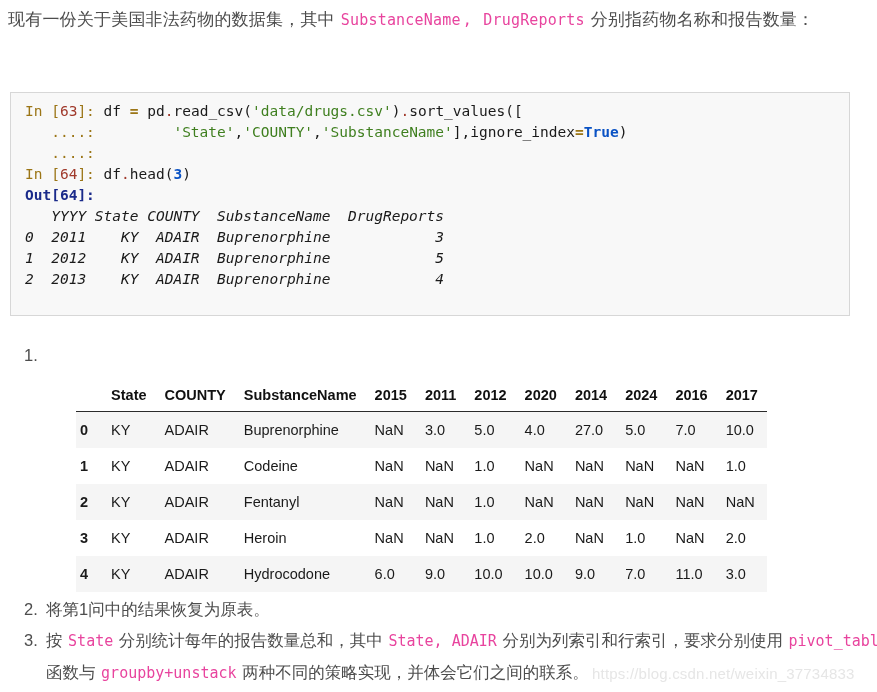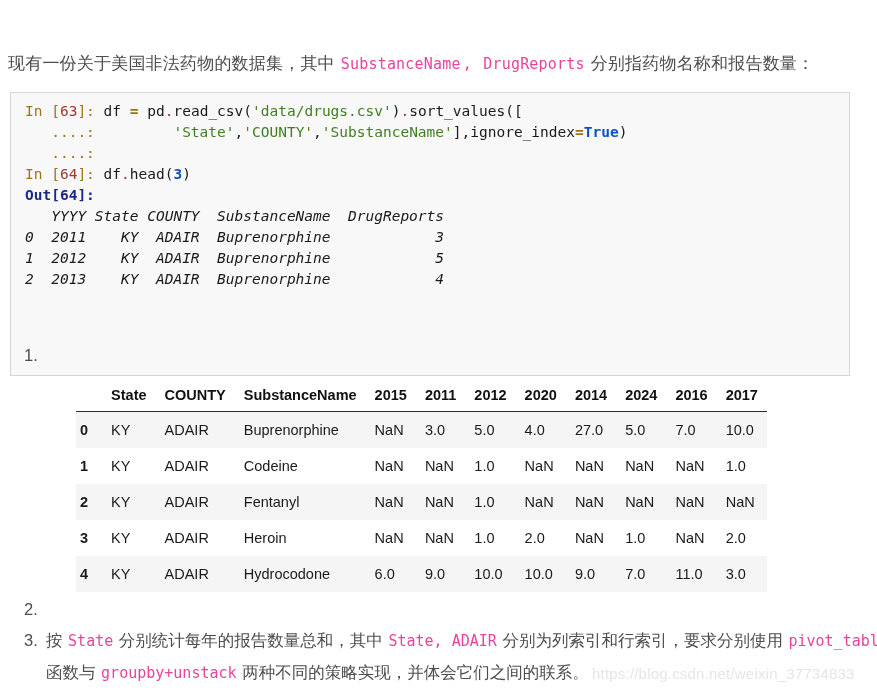--- a/index.html
+++ b/index.html
@@ -19,36 +19,35 @@
   
   .intro {
     position: absolute;
     left: 8px;
     top: 4px;
     width: 858px;
     font-size: 17px;
     line-height: 31px;
     color: #4d4d4d;
     letter-spacing: 0.2px;
-    margin-top: 44px;
   }
   .inline-code {
     font-family: "DejaVu Sans Mono", "Liberation Mono", monospace;
     color: #e8449e;
     font-size: 15px;
     padding: 0 1px;
   }
 
   
   .codeblock {
     position: absolute;
     left: 10px;
     top: 92px;
     width: 840px;
-    height: 284px;
+    height: 224px;
     background: #f8f8f8;
     border: 1px solid #d7d7d7;
     box-sizing: border-box;
     padding: 8px 0 8px 14px;
     font-family: "DejaVu Sans Mono", "Liberation Mono", monospace;
     font-size: 14.5px;
     line-height: 21px;
     white-space: pre;
     color: #222222;
     overflow: hidden;
@@ -248,20 +247,20 @@
         <td>9.0</td>
         <td>7.0</td>
         <td>11.0</td>
         <td>3.0</td>
       </tr>
     </tbody>
   </table>
 </div>
 
 <div class="li-2">
-  <span class="marker">2.</span>
+  <span class="marker">2.</span><span>将第1问中的结果恢复为原表。</span>
 </div>
 
 <div class="li-3">
   <span class="marker">3.</span><span>按 </span><span class="inline-code">State</span><span> 分别统计每年的报告数量总和，其中 </span><span class="inline-code">State, ADAIR</span><span> 分别为列索引和行索引，要求分别</span><span>使用 </span><span class="inline-code">pivot_table</span><span> 函数与 </span><span class="inline-code">groupby+unstack</span><span> 两种不同的策略实现，并体会它们之间的联系。</span>
 </div>
 
 <div class="watermark">https://blog.csdn.net/weixin_37734833</div>
 
 </body></html>

